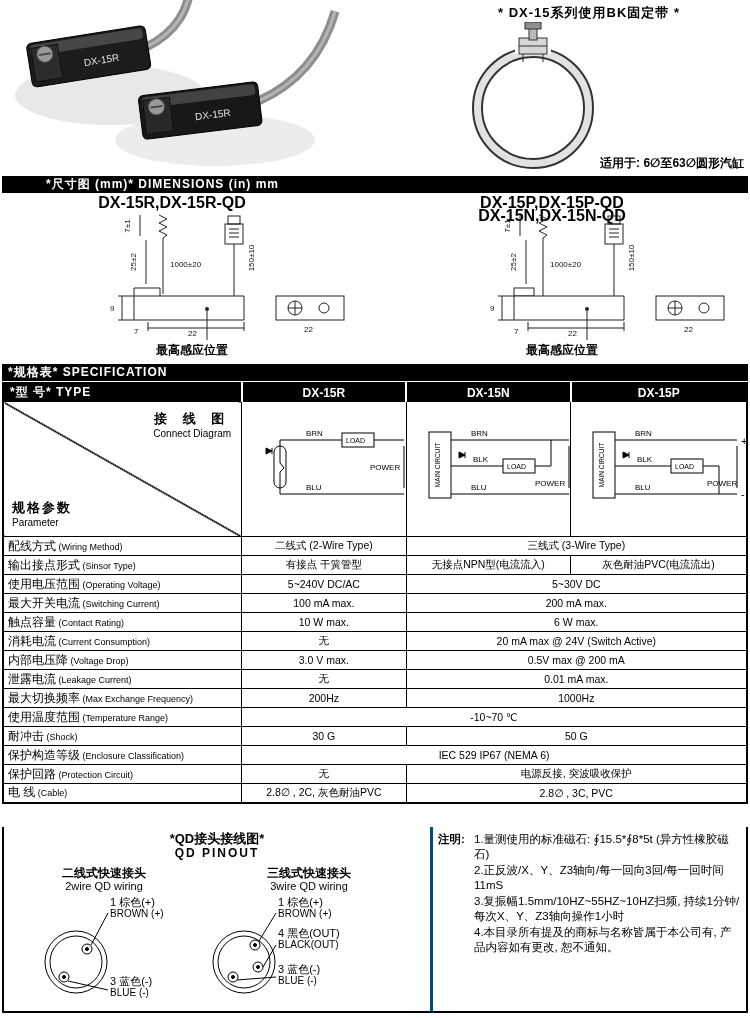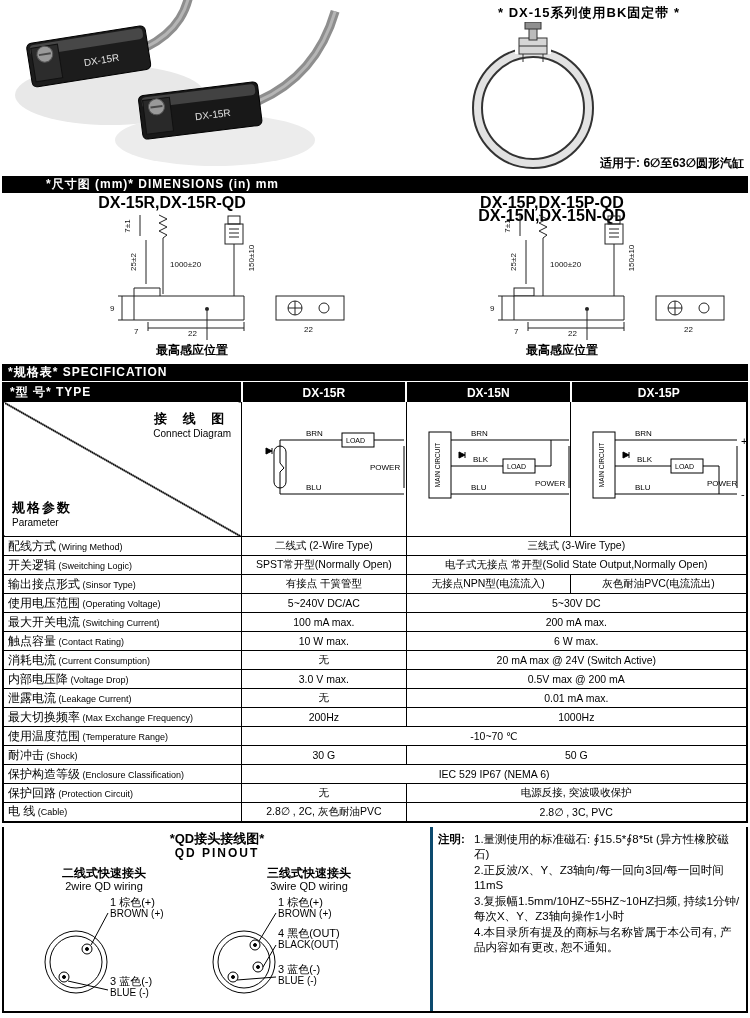--- a/index.html
+++ b/index.html
@@ -315,25 +315,20 @@
         </td>
       </tr>
     </tbody>
     <tbody>
         <tr>
           <td class="label-cell"><span class="cn">配线方式</span><span class="en"> (Wiring Method)</span></td>
           <td class="val-cell" colspan="1">二线式 (2-Wire Type)</td>
           <td class="val-cell" colspan="2">三线式 (3-Wire Type)</td>
         </tr>
         <tr>
-          <td class="label-cell"><span class="cn">开关逻辑</span><span class="en"> (Sweitching Logic)</span></td>
-          <td class="val-cell" colspan="1">SPST常开型(Normally Open)</td>
-          <td class="val-cell" colspan="2">电子式无接点 常开型(Solid State Output,Normally Open)</td>
-        </tr>
-        <tr>
           <td class="label-cell"><span class="cn">输出接点形式</span><span class="en"> (Sinsor Type)</span></td>
           <td class="val-cell" colspan="1">有接点 干簧管型</td>
           <td class="val-cell" colspan="1">无接点NPN型(电流流入)</td>
           <td class="val-cell" colspan="1">灰色耐油PVC(电流流出)</td>
         </tr>
         <tr>
           <td class="label-cell"><span class="cn">使用电压范围</span><span class="en"> (Operating Voltage)</span></td>
           <td class="val-cell" colspan="1">5~240V DC/AC</td>
           <td class="val-cell" colspan="2">5~30V DC</td>
         </tr>

